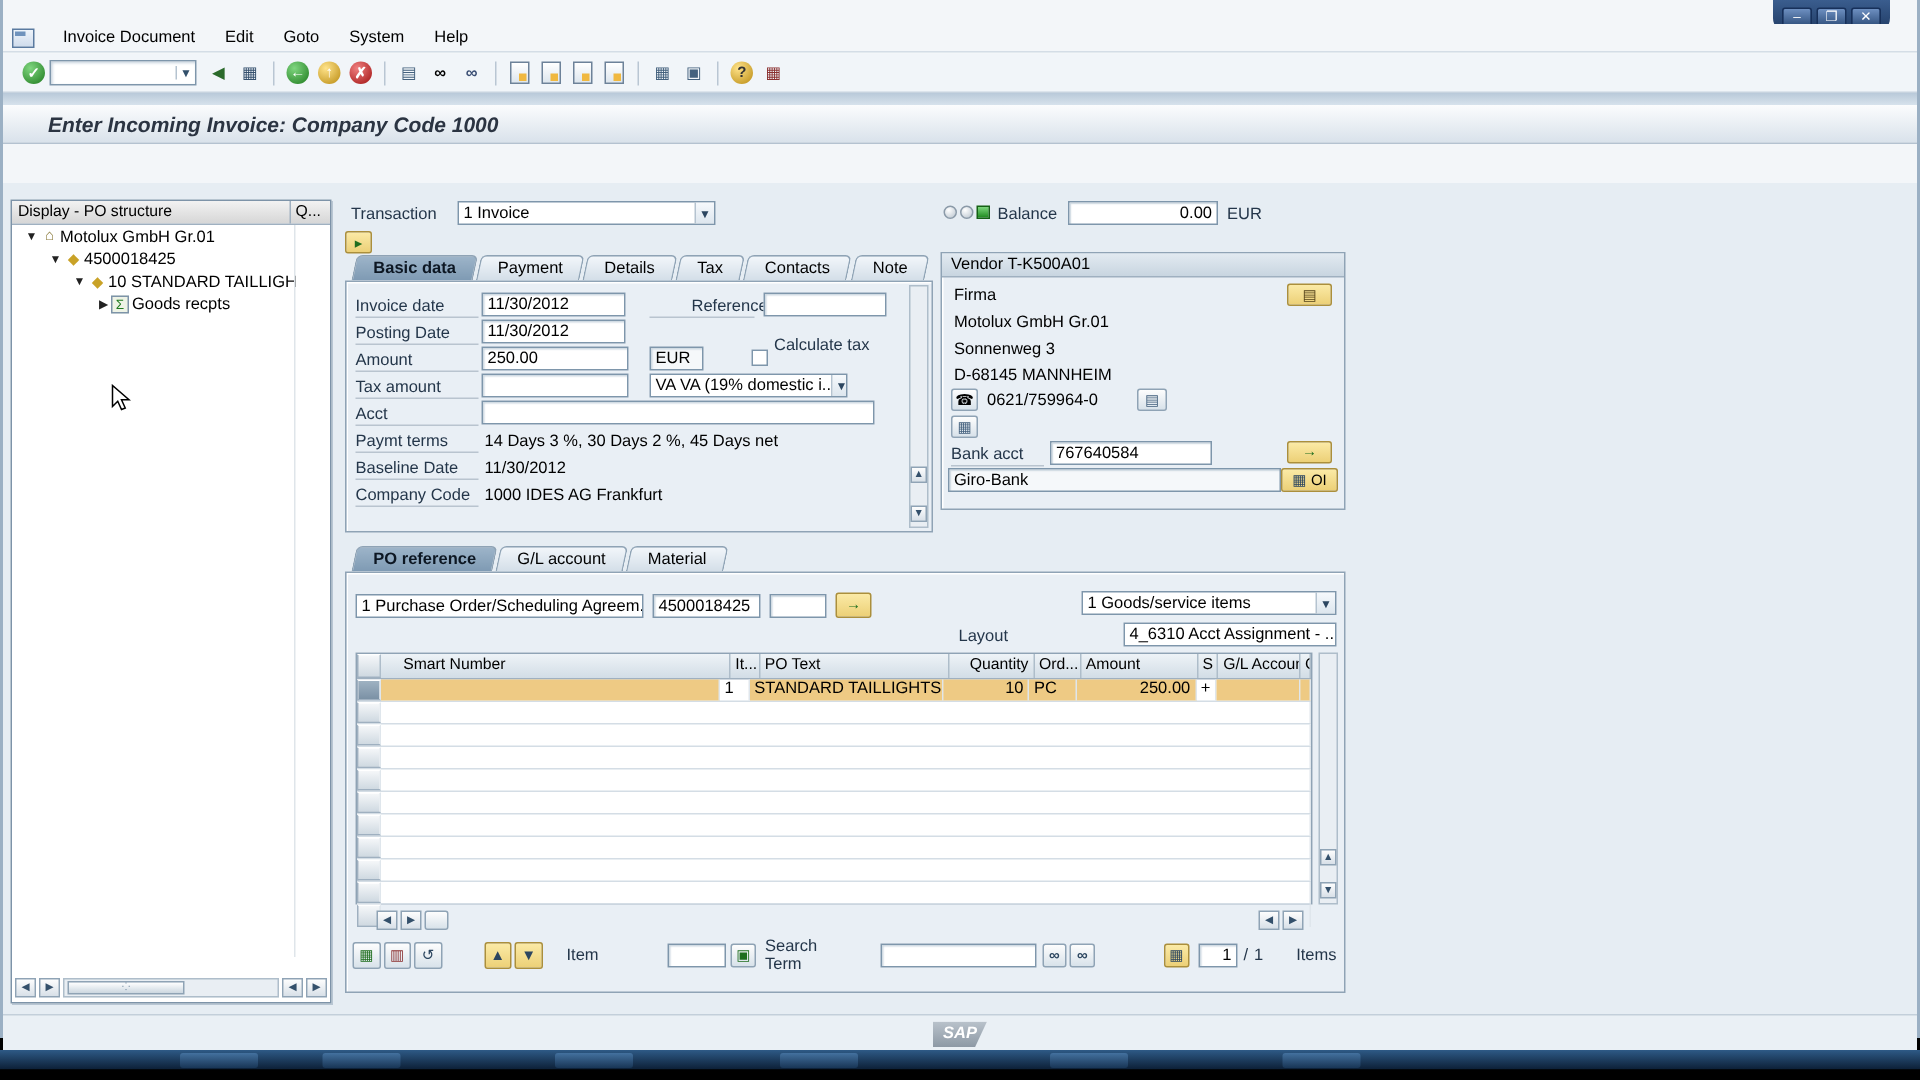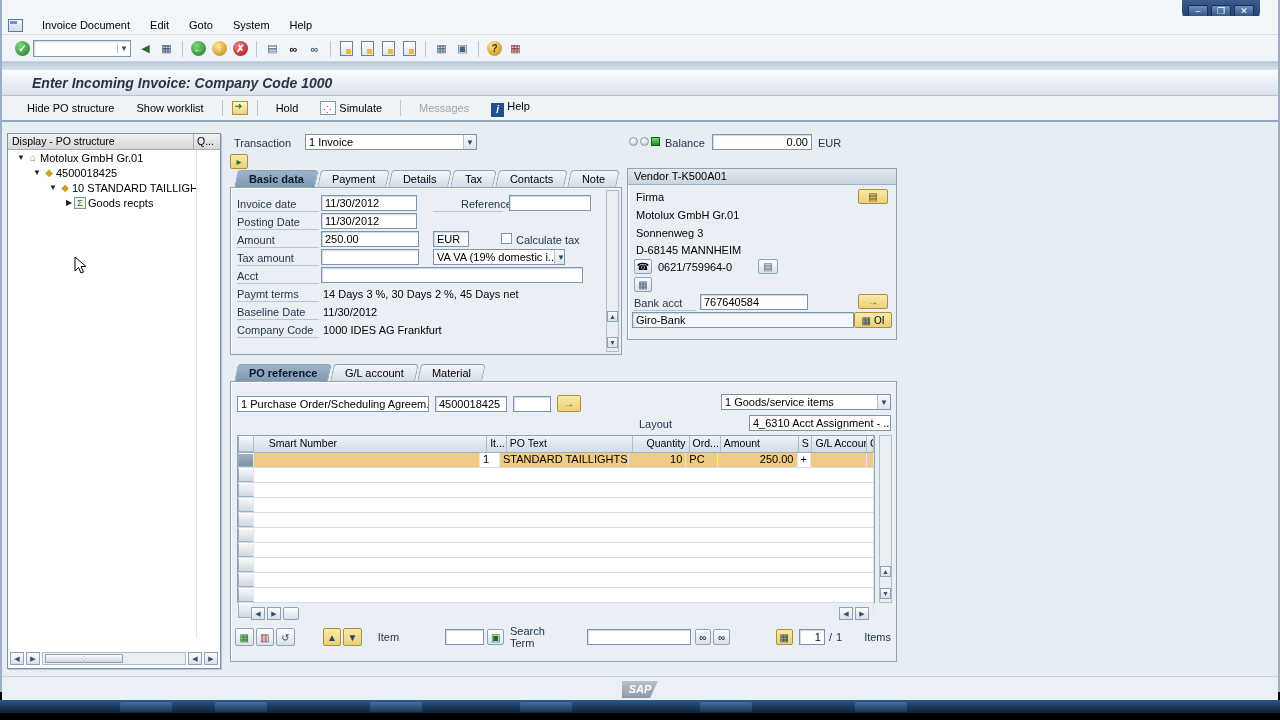--- a/index.html
+++ b/index.html
@@ -165,32 +165,20 @@
         </span>
       <span class="ticon" style="color:#8a2f2f;">▦</span>
     </div>
 
     <div class="bandstrip"></div>
 
     <div class="titleband">
       <span class="titletext">Enter Incoming Invoice: Company Code 1000</span>
     </div>
 
-    <div class="apptb">
-      <span class="txtbtn">Hide PO structure</span>
-      <span class="txtbtn">Show worklist</span>
-      <span class="tbsep"></span>
-      <span class="miniico ico-transfer"></span>
-      <span class="tbsep"></span>
-      <span class="txtbtn">Hold</span>
-      <span class="txtbtn"><span class="miniico ico-sim" style="vertical-align:-3px;margin-right:3px;"></span><span>Simulate</span></span>
-      <span class="tbsep"></span>
-      <span class="txtbtn disabled">Messages</span>
-      <span class="txtbtn"><span class="miniico ico-help" style="width:13px;vertical-align:-3px;margin-right:3px;">i</span><span>Help</span></span>
-    </div>
 
     <div class="workarea">
 
       <div class="treepanel">
         <div class="treehdr">
           <span class="c1">Display - PO structure</span>
           <span class="c2">Q...</span>
         </div>
         <div class="treecoldiv"></div>
         <div class="treerow" style="padding-left:8px;">
@@ -259,21 +247,21 @@
         <span class="ulbl abs" style="left:202px;top:10px;width:70px;padding-left:28px;">Reference</span>
         <div class="field abs" style="left:278px;top:7px;width:82px;"></div>
 
         <span class="ulbl abs" style="left:6px;top:28px;width:82px;">Posting Date</span>
         <div class="field abs" style="left:90px;top:25px;width:96px;">11/30/2012</div>
 
         <span class="ulbl abs" style="left:6px;top:46px;width:82px;">Amount</span>
         <div class="field abs" style="left:90px;top:43px;width:98px;">250.00</div>
         <div class="field ro abs" style="left:202px;top:43px;width:36px;">EUR</div>
         <span class="checkbox abs" style="left:270px;top:45px;"></span>
-        <span class="abs lbl" style="left:285px;top:46px;">Calculate tax</span>
+        <span class="abs lbl" style="left:285px;top:36px;">Calculate tax</span>
 
         <span class="ulbl abs" style="left:6px;top:64px;width:82px;">Tax amount</span>
         <div class="field abs" style="left:90px;top:61px;width:98px;"></div>
         <div class="dropdown abs" style="left:202px;top:61px;width:132px;">
           <span>VA VA (19% domestic i..</span>
           <span class="dd">▼</span>
         </div>
 
         <span class="ulbl abs" style="left:6px;top:82px;width:82px;">Acct</span>
         <div class="field abs" style="left:90px;top:79px;width:262px;"></div>

